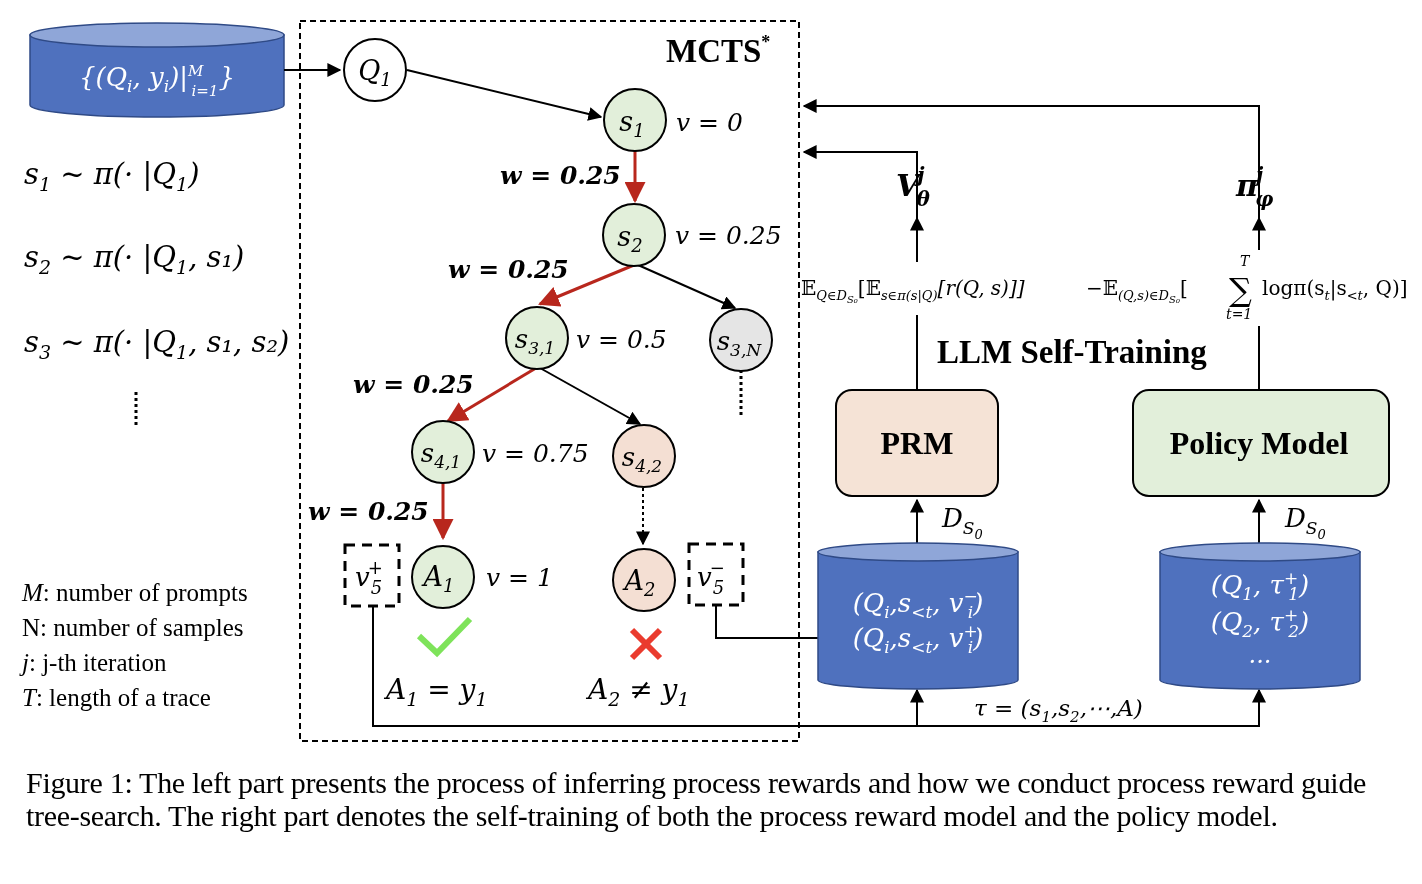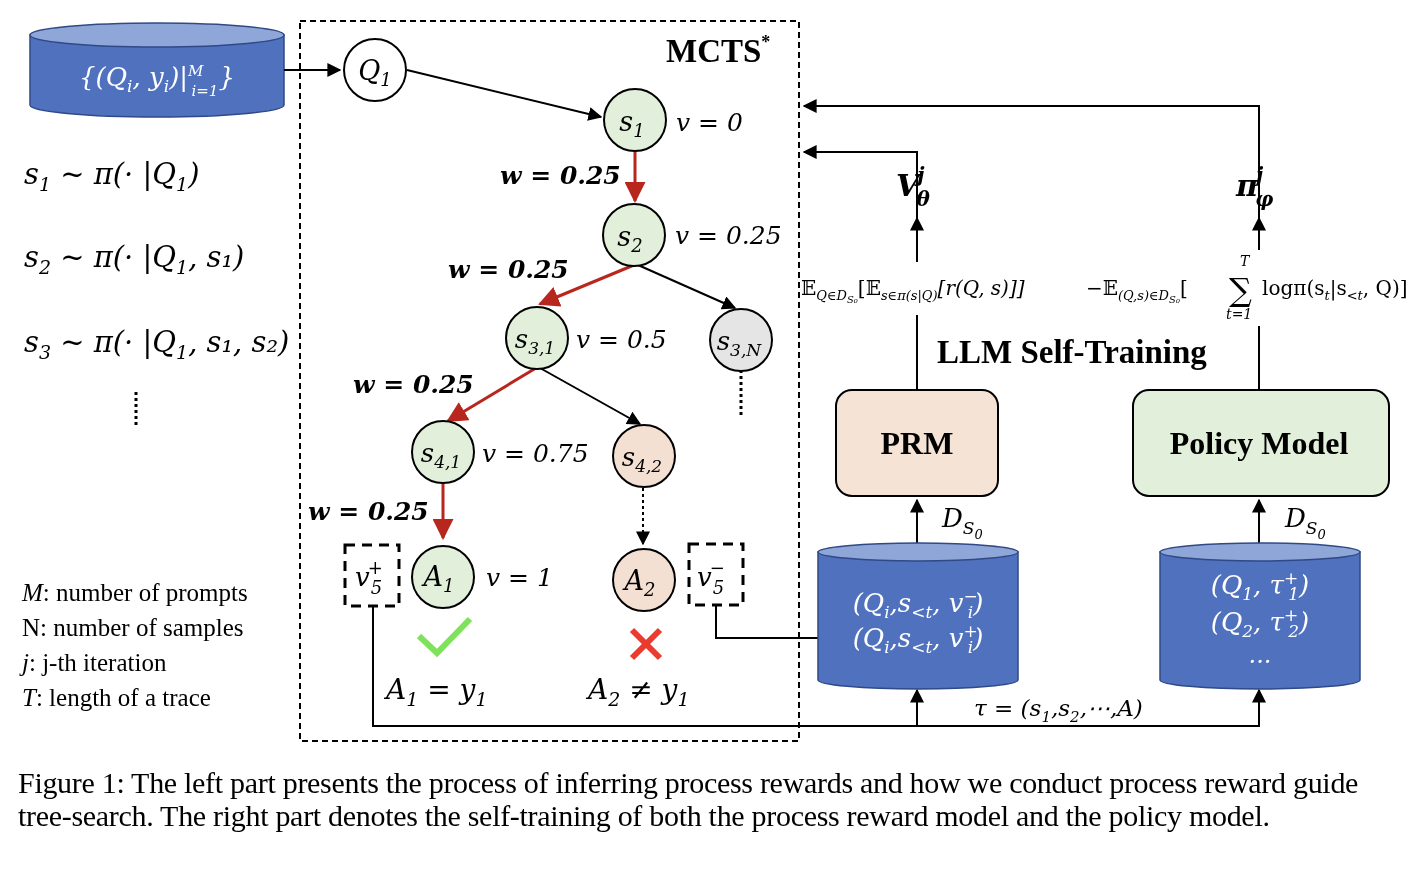--- a/index.html
+++ b/index.html
@@ -2,21 +2,21 @@
 <html><head>
 <meta charset="utf-8">
 <style>
   html, body { margin:0; padding:0; background:#ffffff; }
   body { width:1422px; height:884px; position:relative; overflow:hidden; font-family:"Liberation Serif", serif; color:#000; }
   svg#fig { position:absolute; left:0; top:0; }
   .math { font-family:"DejaVu Serif", serif; font-style:italic; }
   .math-up { font-family:"DejaVu Serif", serif; }
   .bold-serif { font-family:"Liberation Serif", serif; font-weight:bold; }
   .serif { font-family:"Liberation Serif", serif; }
-  #caption { position:absolute; left:18px; top:766px; width:1395px; font-family:"Liberation Serif", serif; font-size:30px; line-height:33px; letter-spacing:-0.3px; }
+  #caption { position:absolute; left:26px; top:766px; width:1395px; font-family:"Liberation Serif", serif; font-size:30px; line-height:33px; letter-spacing:-0.3px; }
 </style>
 </head>
 <body>
 
 <svg id="fig" width="1422" height="760" viewBox="0 0 1422 760" xmlns="http://www.w3.org/2000/svg">
   <defs>
     <marker id="arrBlack" viewBox="0 0 10 10" refX="9" refY="5" markerWidth="7" markerHeight="7" orient="auto-start-reverse">
       <path d="M0,0 L10,5 L0,10 z" fill="#000"></path>
     </marker>
     <marker id="arrRed" viewBox="0 0 10 10" refX="9" refY="5" markerWidth="7" markerHeight="7" orient="auto-start-reverse">

